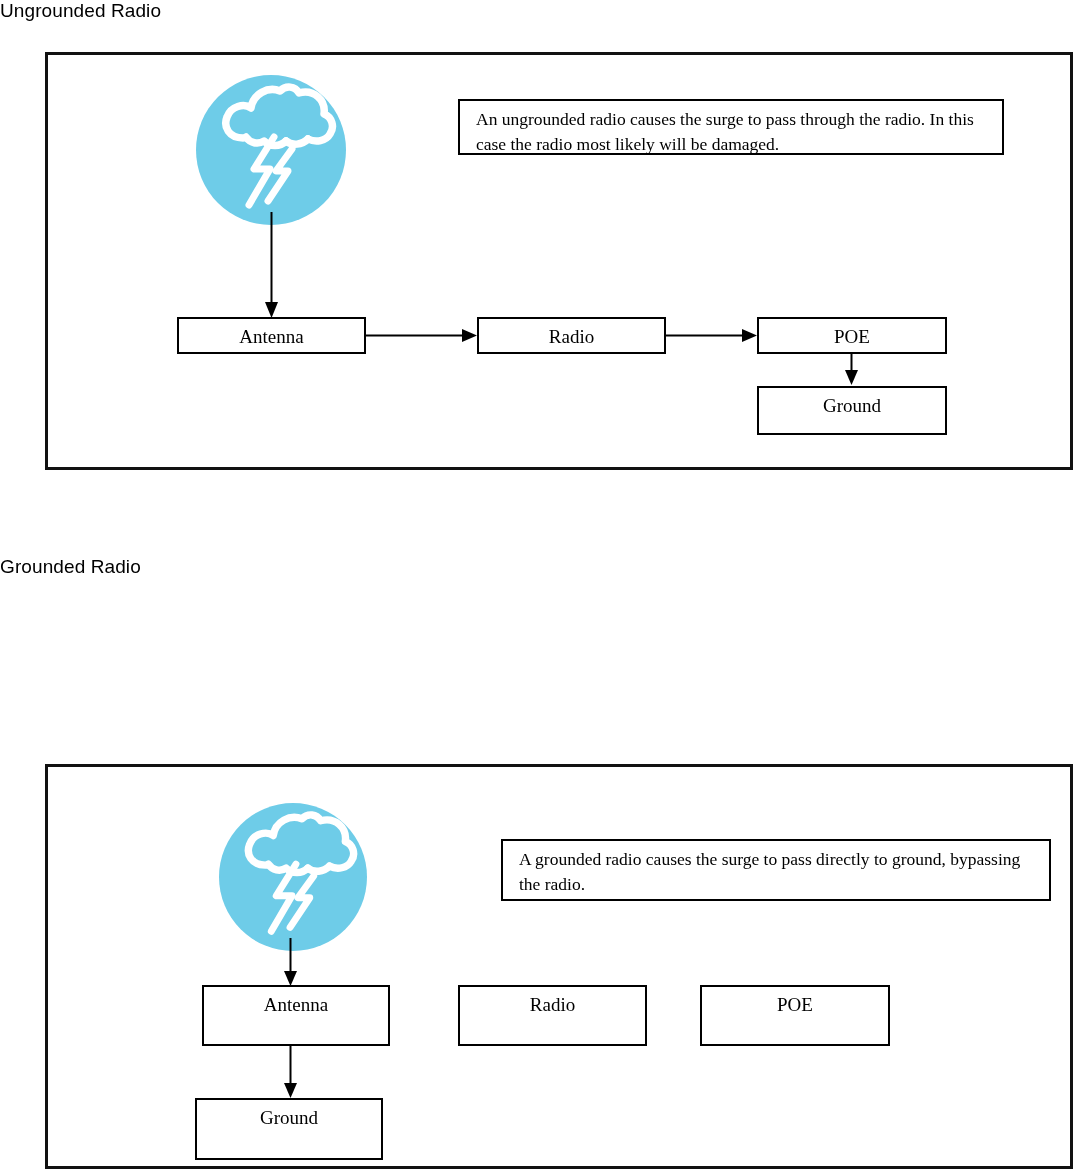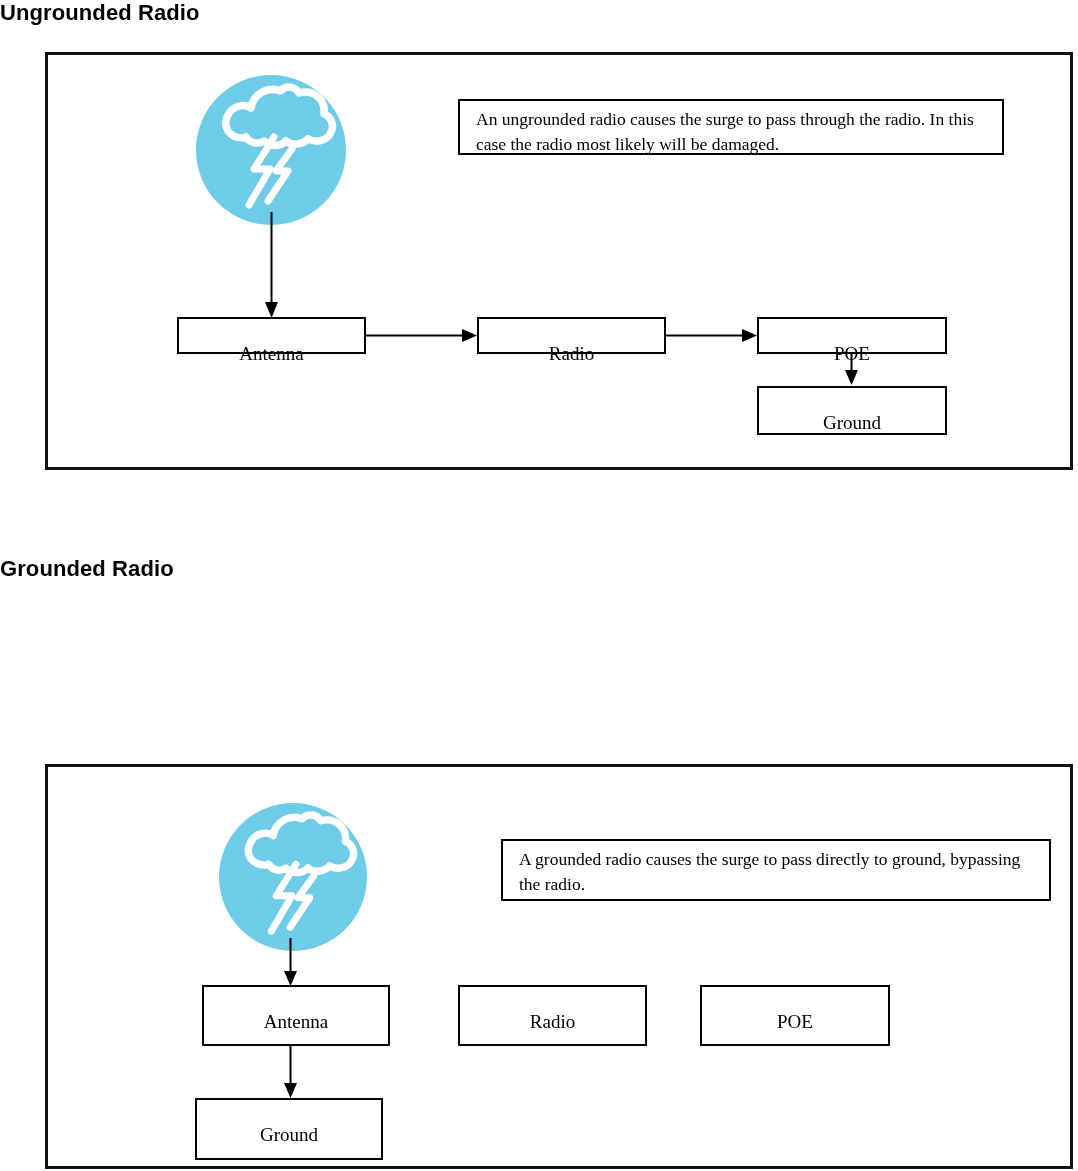--- a/index.html
+++ b/index.html
@@ -11,22 +11,22 @@
     width: 1078px;
     height: 1171px;
     position: relative;
     font-family: "Liberation Serif", serif;
     color: #000000;
     overflow: hidden;
   }
   .section-heading {
     position: absolute;
     font-family: "Liberation Sans", sans-serif;
-    font-weight: bold;
-    font-size: 22px;
+    font-weight: normal;
+    font-size: 19px;
     color: #000000;
     letter-spacing: 0.1px;
     white-space: nowrap;
   }
   #heading-ungrounded { left: 0px; top: 0px; }
   #heading-grounded   { left: 0px; top: 556px; }
 
   .diagram-frame {
     position: absolute;
     border: 3px solid #111111;
@@ -45,21 +45,21 @@
   .node-box {
     position: absolute;
     border: 2px solid #000000;
     box-sizing: border-box;
     background: #ffffff;
     text-align: center;
     font-family: "Liberation Serif", serif;
     font-size: 19px;
     line-height: 1.15;
     color: #000000;
-    padding-top: 24px;
+    padding-top: 7px;
   }
 
   .callout-box {
     position: absolute;
     border: 2px solid #000000;
     box-sizing: border-box;
     background: #ffffff;
     font-family: "Liberation Serif", serif;
     font-size: 17.5px;
     line-height: 1.42;

